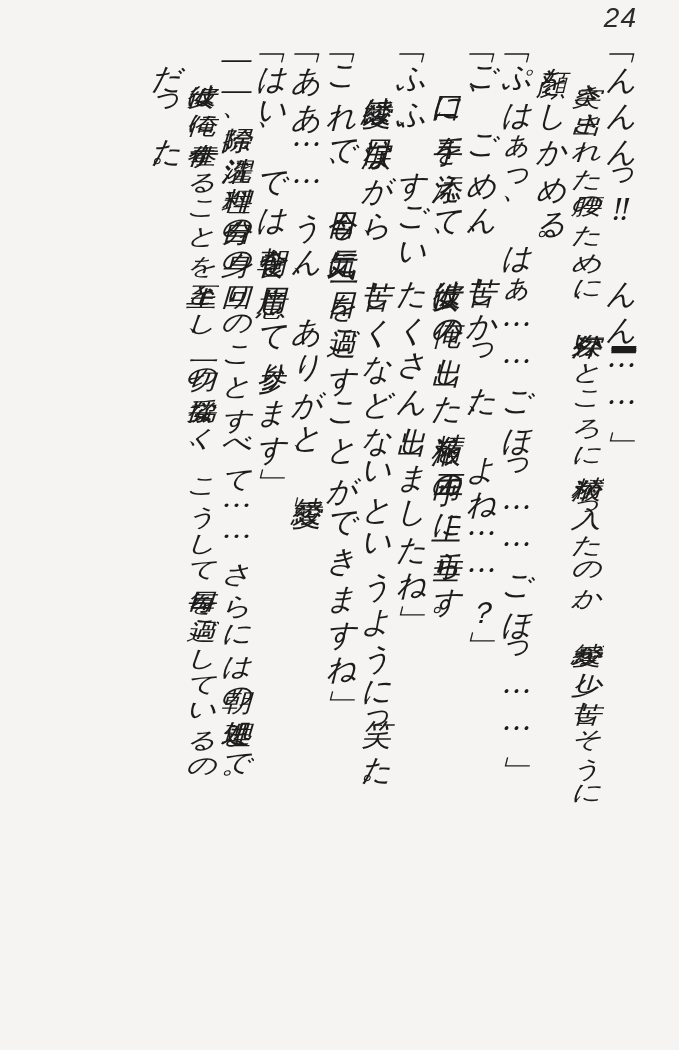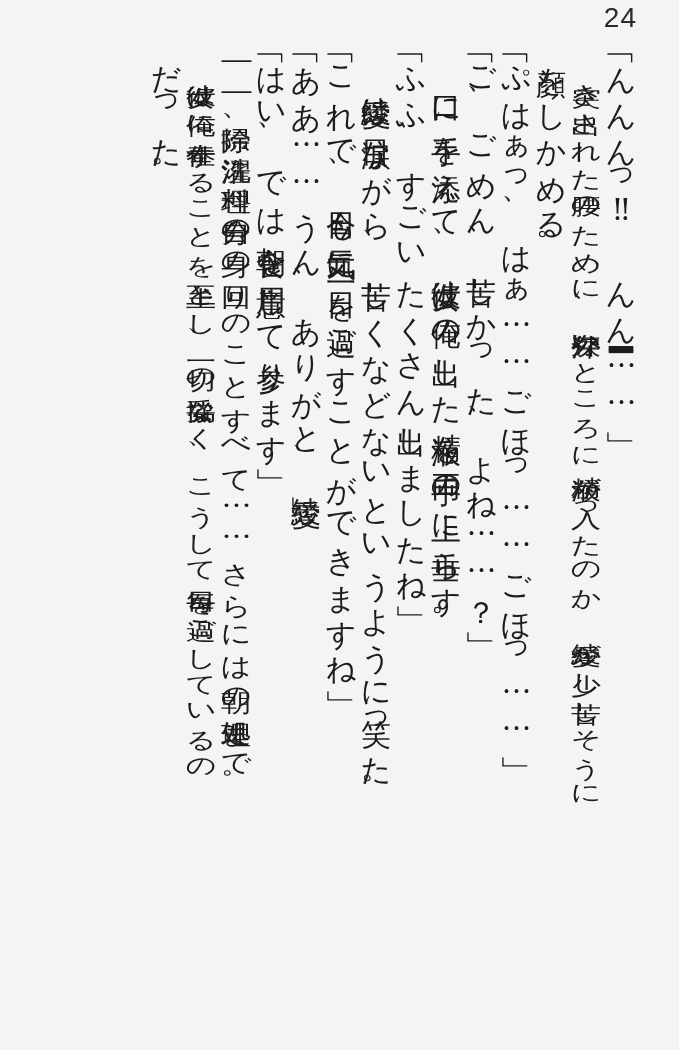--- a/index.html
+++ b/index.html
@@ -7,20 +7,21 @@
     padding: 0;
     background: #e9e8e6;
   }
   .page {
     position: relative;
     width: 679px;
     height: 1050px;
     background: #f5f4f2;
     overflow: hidden;
     font-family: "DejaVu Serif", "Liberation Serif", serif;
+    font-style: italic;
   }
   .page-number {
     position: absolute;
     top: 2px;
     right: 42px;
     font-family: "Liberation Sans", "DejaVu Sans", sans-serif;
     font-size: 28px;
     color: #2b2b2b;
     letter-spacing: 1px;
   }

